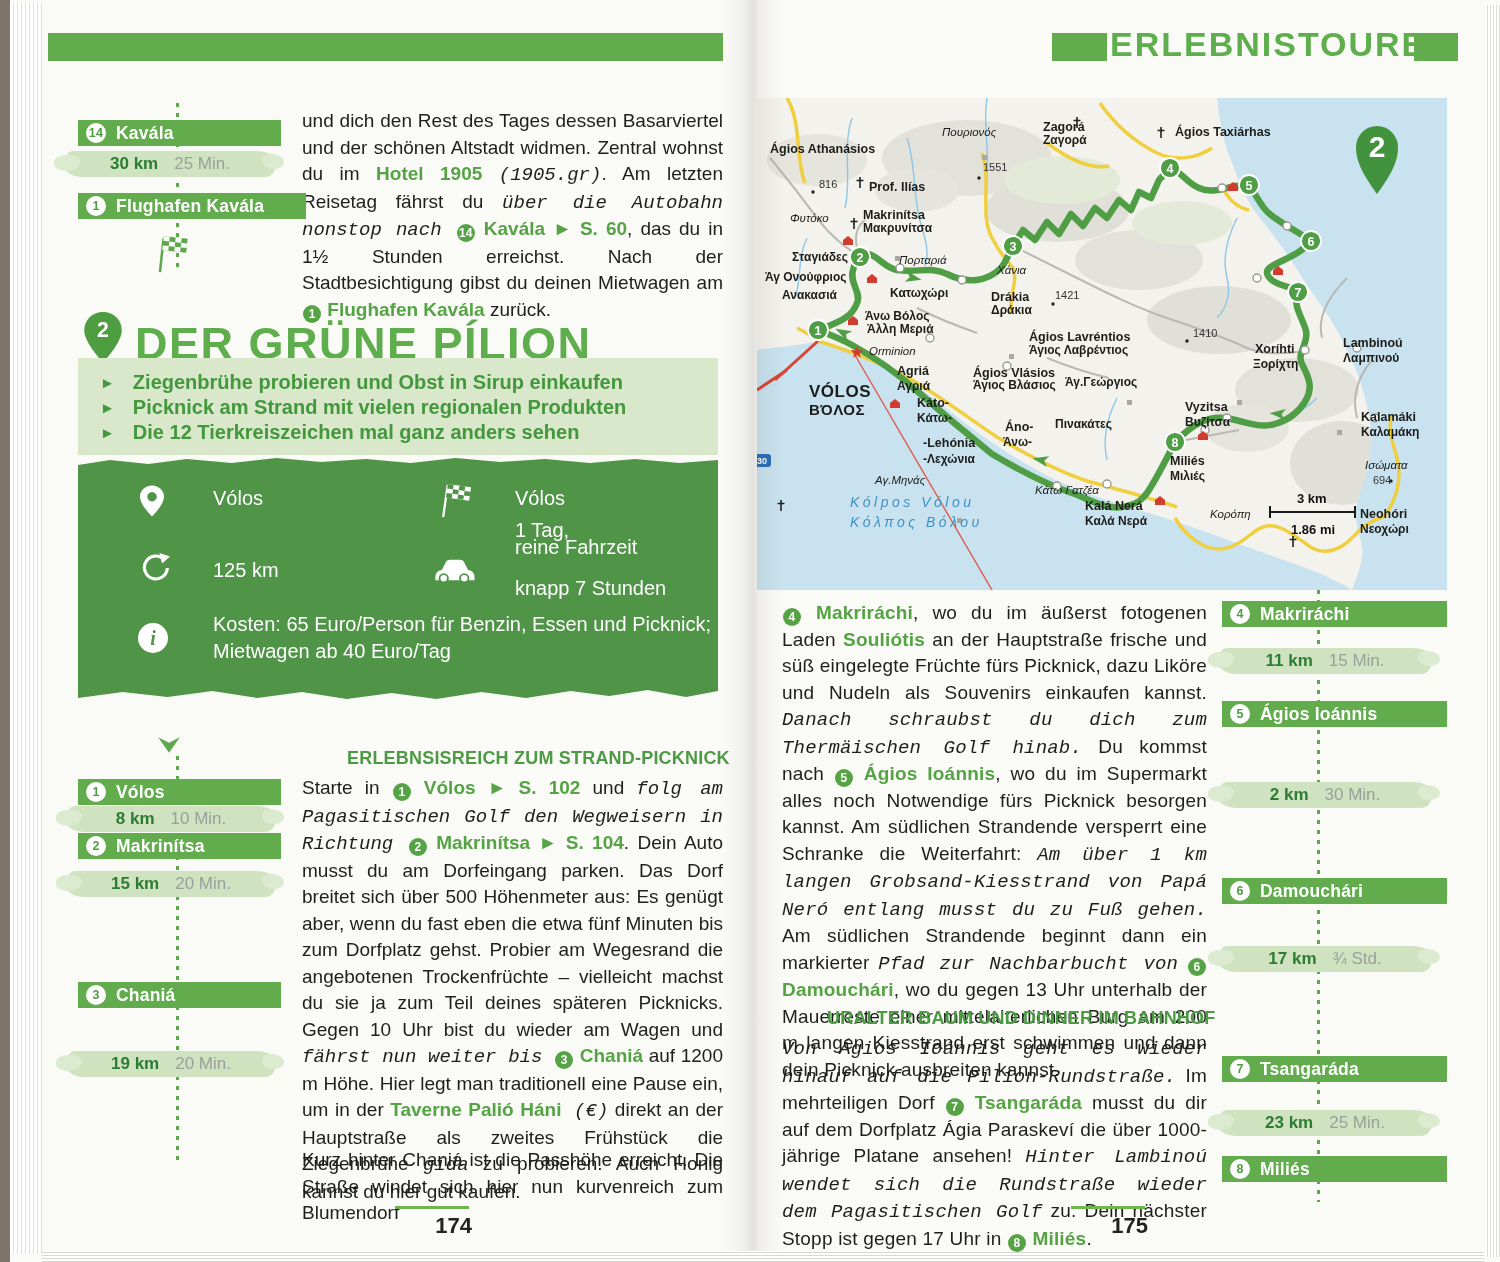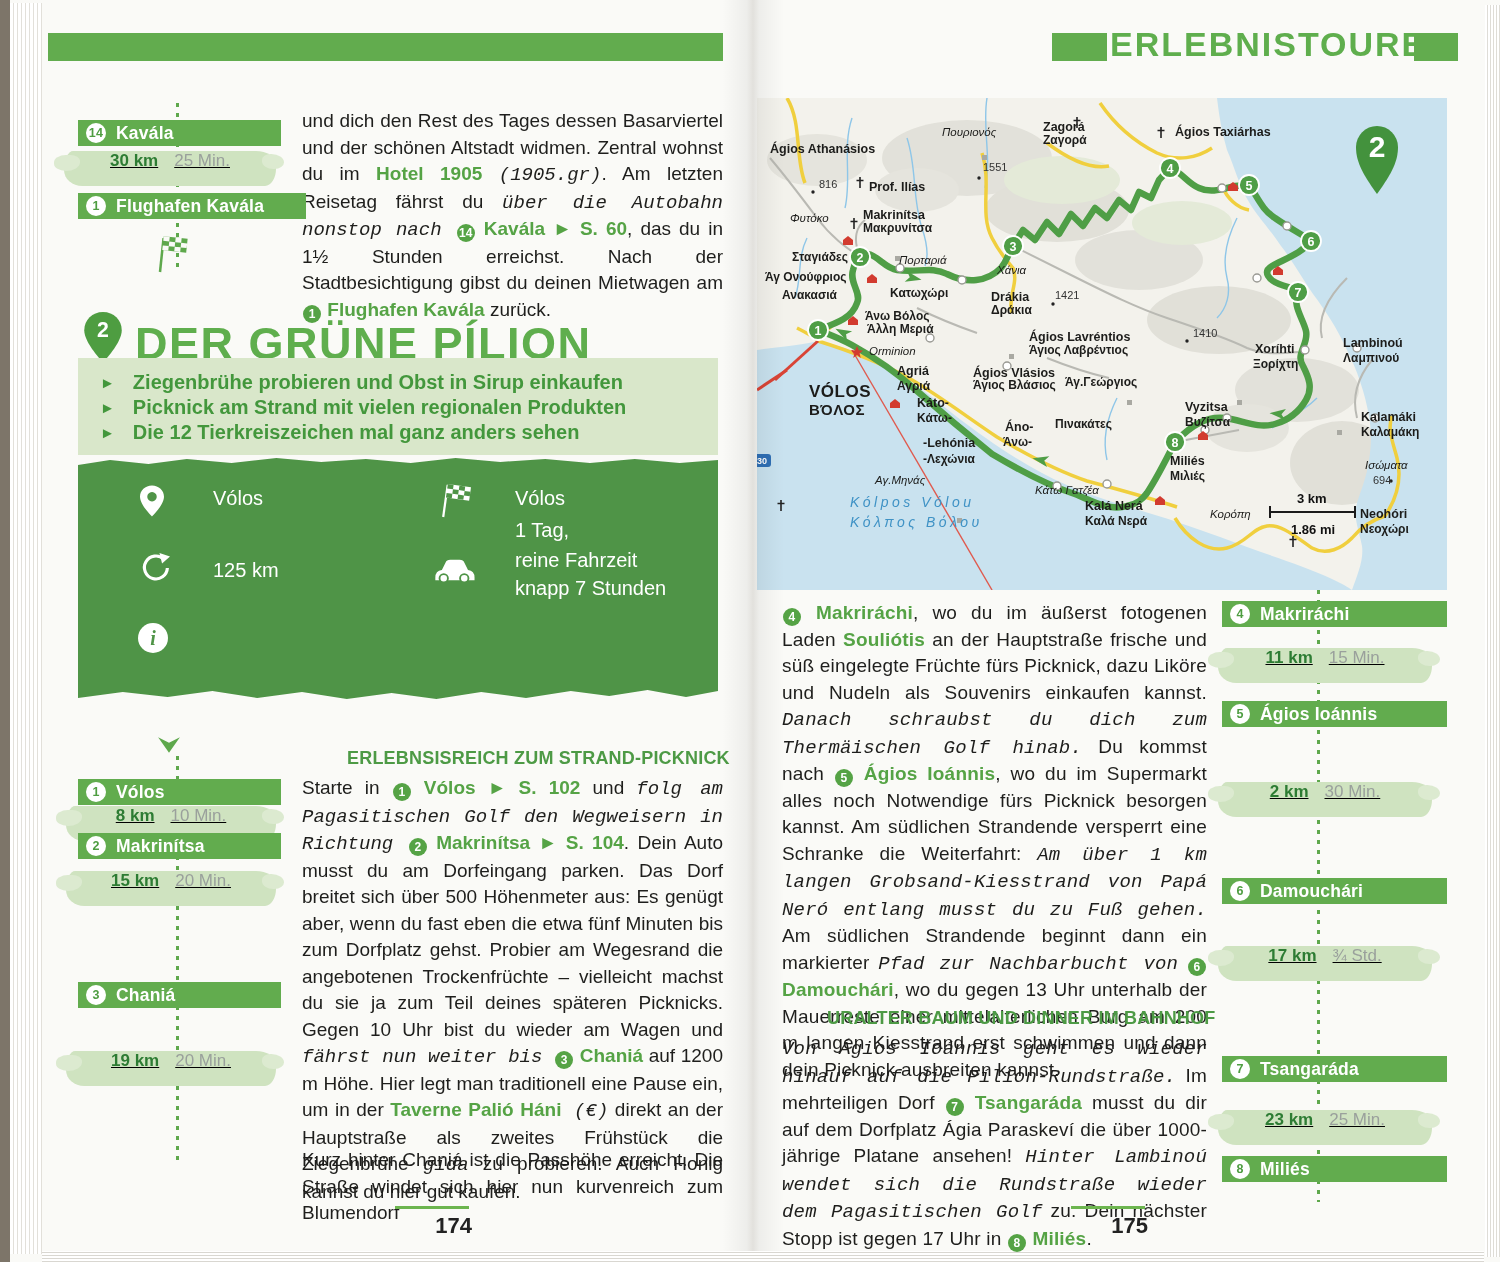--- a/index.html
+++ b/index.html
@@ -27,22 +27,22 @@
   .hdr-block{top:33px;height:28px;background:var(--bar);}
   .hdr-title{top:25px;left:1110px;width:300px;text-align:center;color:var(--title);
     font-size:34px;font-weight:bold;letter-spacing:2px;}
 
   
   .dotline{width:3px;background-image:repeating-linear-gradient(to bottom,#5ea84c 0 4px,transparent 4px 10px);z-index:1;}
   .bar{height:26px;background:var(--bar);color:#fff;display:flex;align-items:center;
     font-weight:bold;font-size:17.5px;letter-spacing:.2px;z-index:3;padding-left:8px;}
   .bbadge{width:20px;height:20px;border-radius:50%;background:#fff;color:#4e9d41;
     font-size:12.5px;font-weight:bold;display:inline-flex;align-items:center;justify-content:center;margin-right:10px;flex:0 0 auto;}
-  .brush{height:35px;display:flex;align-items:flex-start;justify-content:center;gap:16px;
-    background:var(--brush);border-radius:10px 22px 12px 20px / 60% 45% 55% 50%;z-index:2;text-decoration:underline;}
+  .brush{height:26px;display:flex;align-items:center;justify-content:center;gap:16px;
+    background:var(--brush);border-radius:10px 22px 12px 20px / 60% 45% 55% 50%;z-index:2;}
   .brush::before{content:"";position:absolute;left:-10px;top:4px;width:26px;height:16px;
     background:#dcead0;border-radius:50% 40% 60% 50%;}
   .brush::after{content:"";position:absolute;right:-8px;top:3px;width:22px;height:15px;
     background:#dcead0;border-radius:40% 60% 45% 55%;}
   .brush .km{font-weight:bold;color:var(--km);font-size:17px;}
   .brush .mn{color:var(--mingray);font-size:17px;}
 
   
   .tour-title{color:var(--title);font-size:45px;font-weight:bold;letter-spacing:1.5px;}
   .hl-box{background:var(--lightbox);padding:12px 0 10px 22px;}
@@ -167,24 +167,25 @@
       <path d="M27,7 A13,13 0 1 0 31,17" stroke="#fff" stroke-width="3.6" fill="none"></path>
       <polygon points="22,0 34,4 25,12" fill="#fff"></polygon>
     </svg>
     <div class="abs ib-txt" style="left:135px;top:102px">125 km</div>
 
     <svg class="ib-icon" style="left:355px;top:100px" width="42" height="28" viewBox="0 0 44 30">
       <path d="M2,24 q0-7 7-8 l4-8 q1-3 5-3 h10 q4 0 5,3 l4,8 q7,1 7,8 v3 h-42 z" fill="#fff"></path>
       <circle cx="11" cy="25" r="4.5" fill="#fff" stroke="#4f9447" stroke-width="2"></circle>
       <circle cx="33" cy="25" r="4.5" fill="#fff" stroke="#4f9447" stroke-width="2"></circle>
     </svg>
-    <div class="abs ib-txt" style="left:437px;top:92px">reine Fahrzeit</div>
+    <div class="abs ib-txt" style="left:437px;top:79px">reine Fahrzeit</div>
     <div class="abs ib-txt" style="left:437px;top:120px">knapp 7 Stunden</div>
 
     <div class="ib-i-circ abs" style="left:60px;top:168px">i</div>
+    <div class="abs ib-txt" style="left:135px;top:156px;width:505px">Kosten: 65 Euro/Person für Benzin, Essen und Picknick; Mietwagen ab 40 Euro/Tag</div>
   </div>
 
   <svg class="abs" style="left:157px;top:737px" width="24" height="16" viewBox="0 0 22 14">
     <path d="M1,0 L11,14 L21,0 L11,5 Z" fill="#5ea84c"></path>
   </svg>
   <div class="abs dotline" style="left:176px;top:756px;height:410px"></div>
 
   <div class="abs bar" style="left:78px;top:779px;width:203px">
     <span class="bbadge">1</span>
     <span>Vólos</span>

